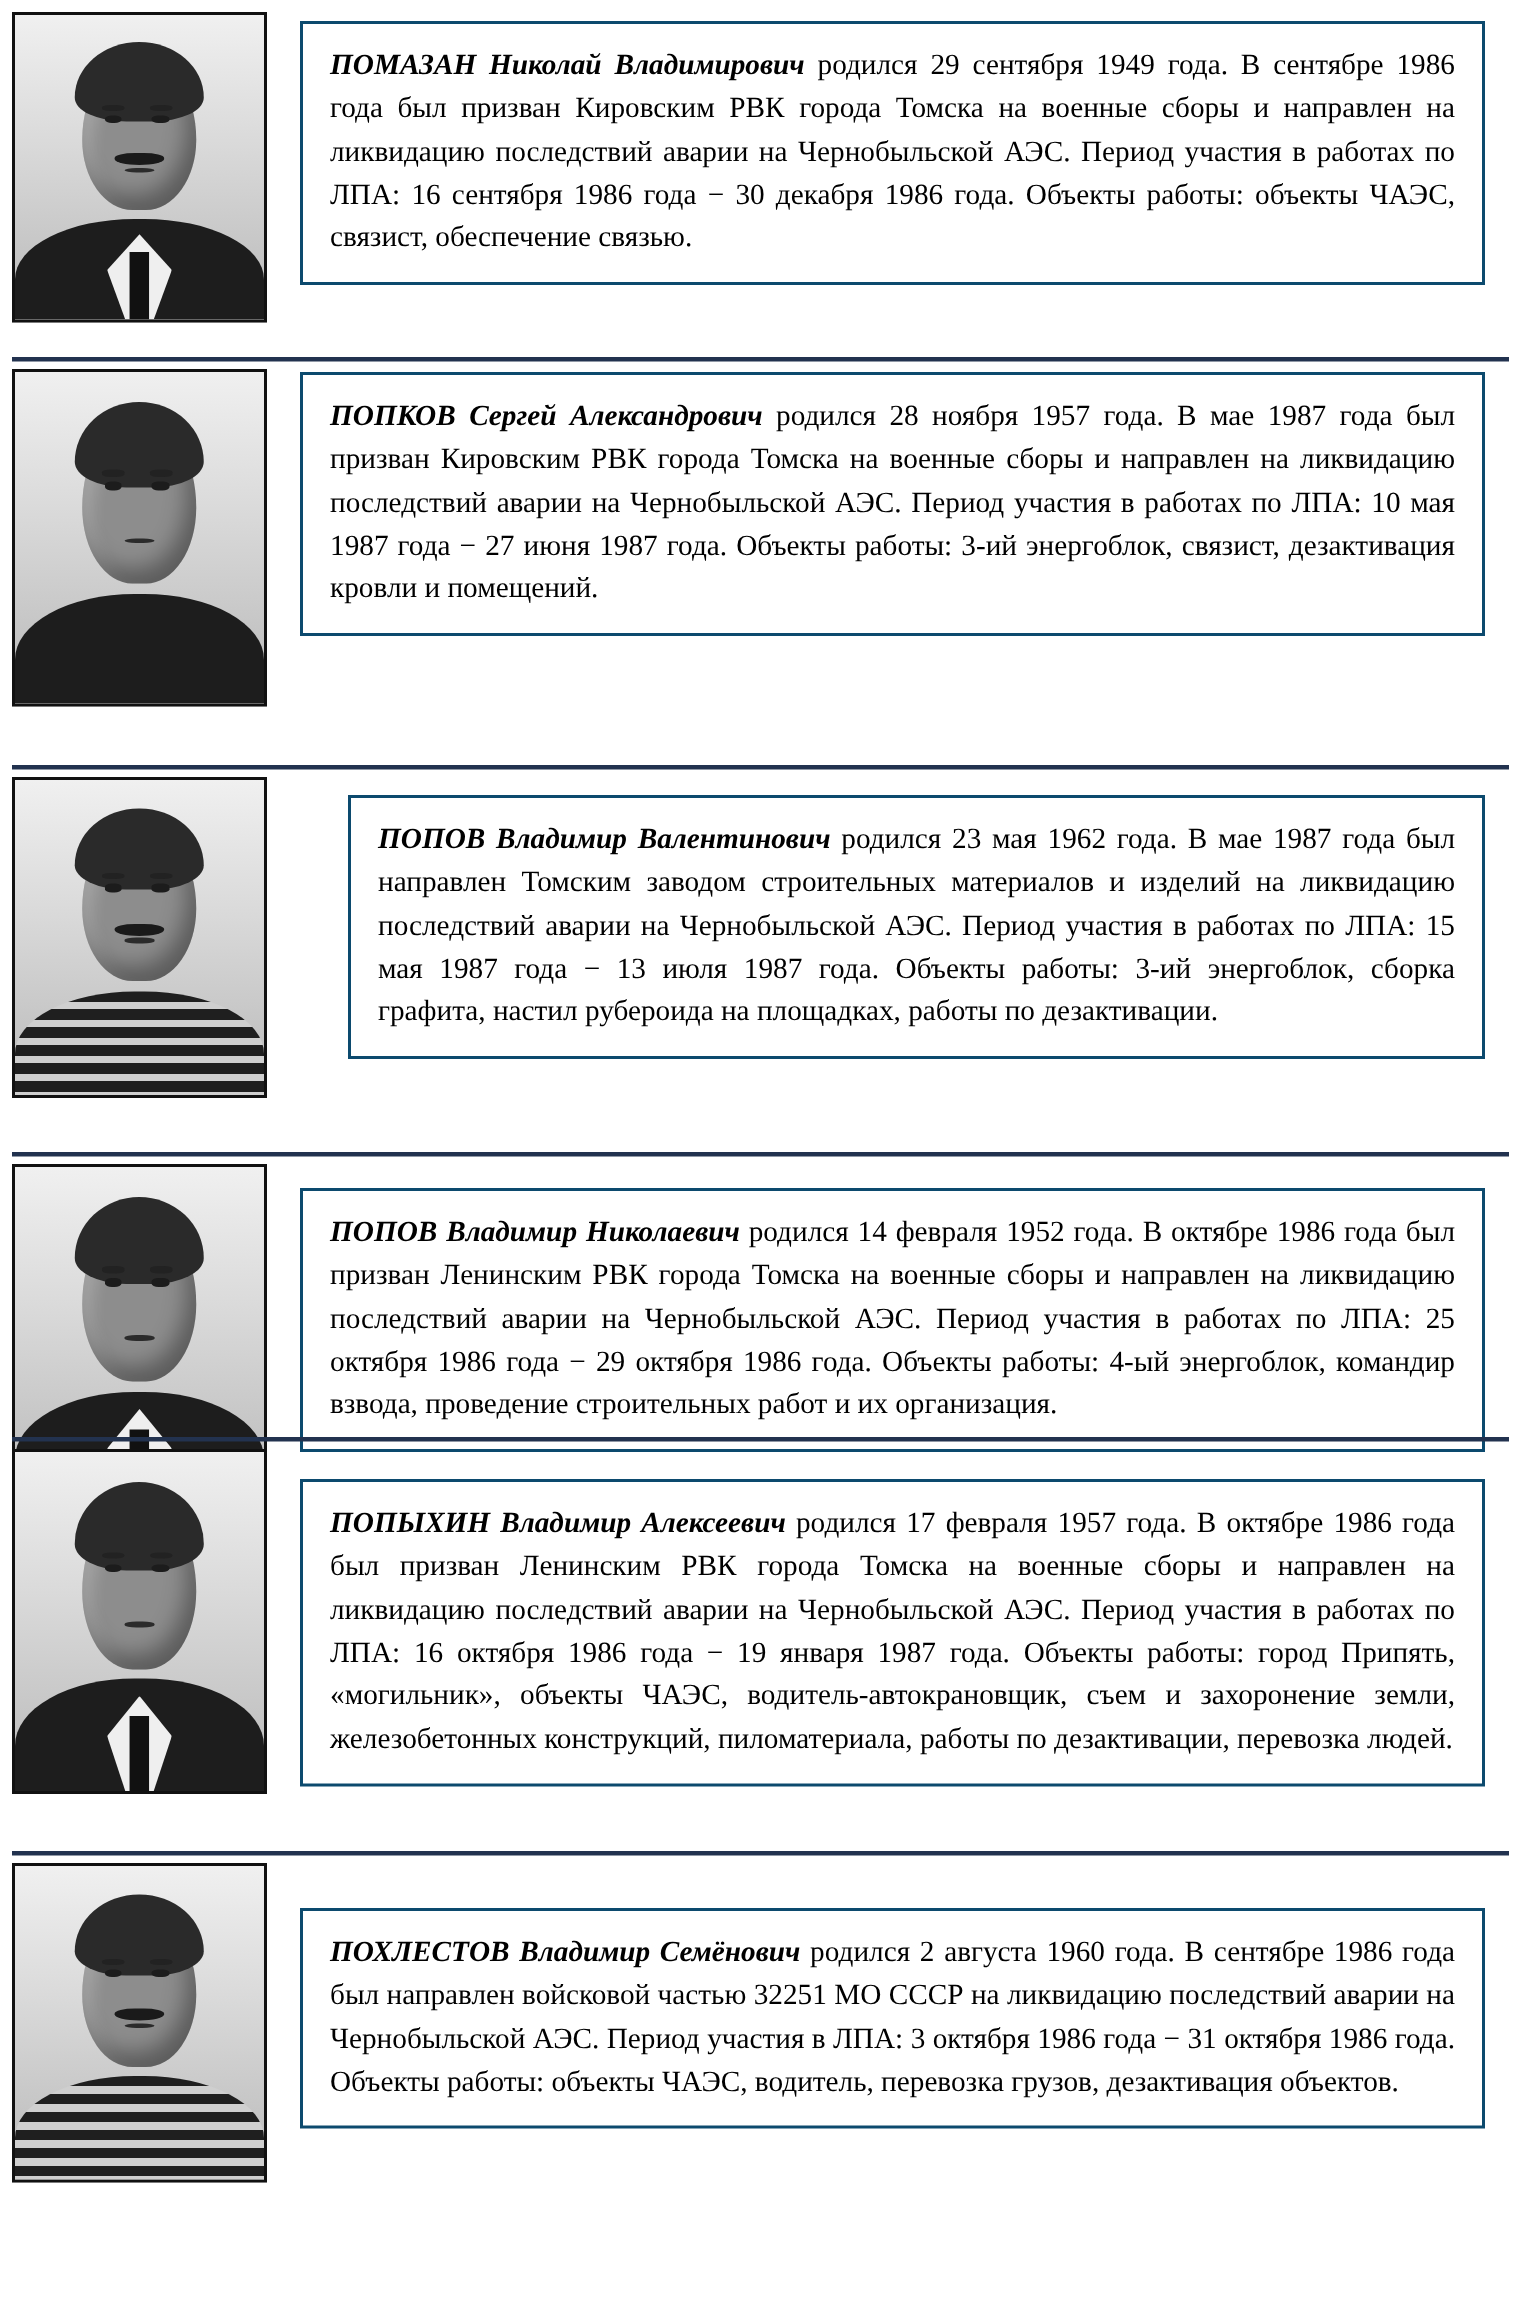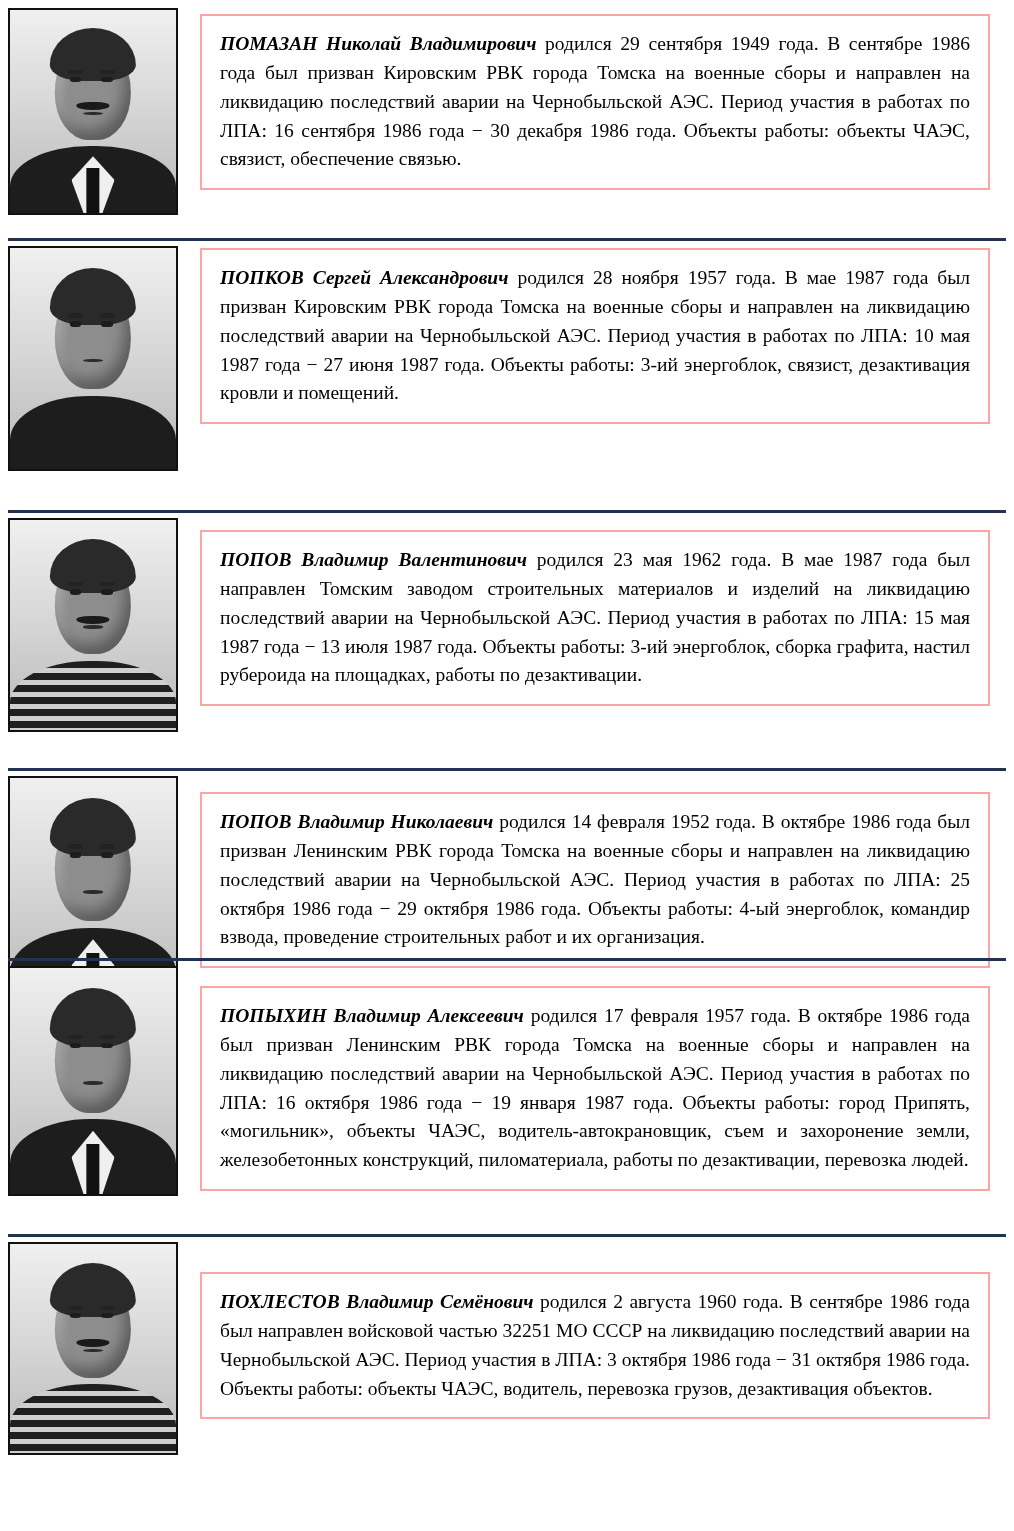--- a/index.html
+++ b/index.html
@@ -58,21 +58,21 @@
     position: absolute;
     left: 0; top: 0; right: 0; bottom: 0;
   }
   .text-wrap {
     flex: 1 1 auto;
     box-sizing: border-box;
     padding: 10px 24px 10px 22px;
     position: relative;
   }
   .text-box {
-    border: 2px solid #fca5a5;
+    border: 2px solid #0c4a6e;
     box-sizing: border-box;
     padding: 14px 18px 14px 18px;
     min-height: 60px;
     background: #fff;
   }
   .bio {
     font-size: 19.5px;
     line-height: 1.48;
     text-align: justify;
     text-justify: inter-word;
@@ -83,21 +83,21 @@
     font-weight: bold;
     font-style: italic;
   }
   .givenname {
     font-weight: bold;
     font-style: italic;
   }
   
   .e0 { height: 238px; }
   .e1 { height: 272px; }
-  .e2 { height: 258px; }
+  .e2 { height: 258px; gap: 32px; }
   .e3 { height: 190px; }
   .e4 { height: 276px; justify-content: flex-end; }
   .e5 { height: 201px; }
 
   .e0 .photo { height: 207px; }
   .e1 .photo { height: 225px; }
   .e2 .photo { height: 214px; }
   .e3 .photo { height: 228px; }
   .e4 .photo { height: 230px; }
   .e5 .photo { height: 213px; }

